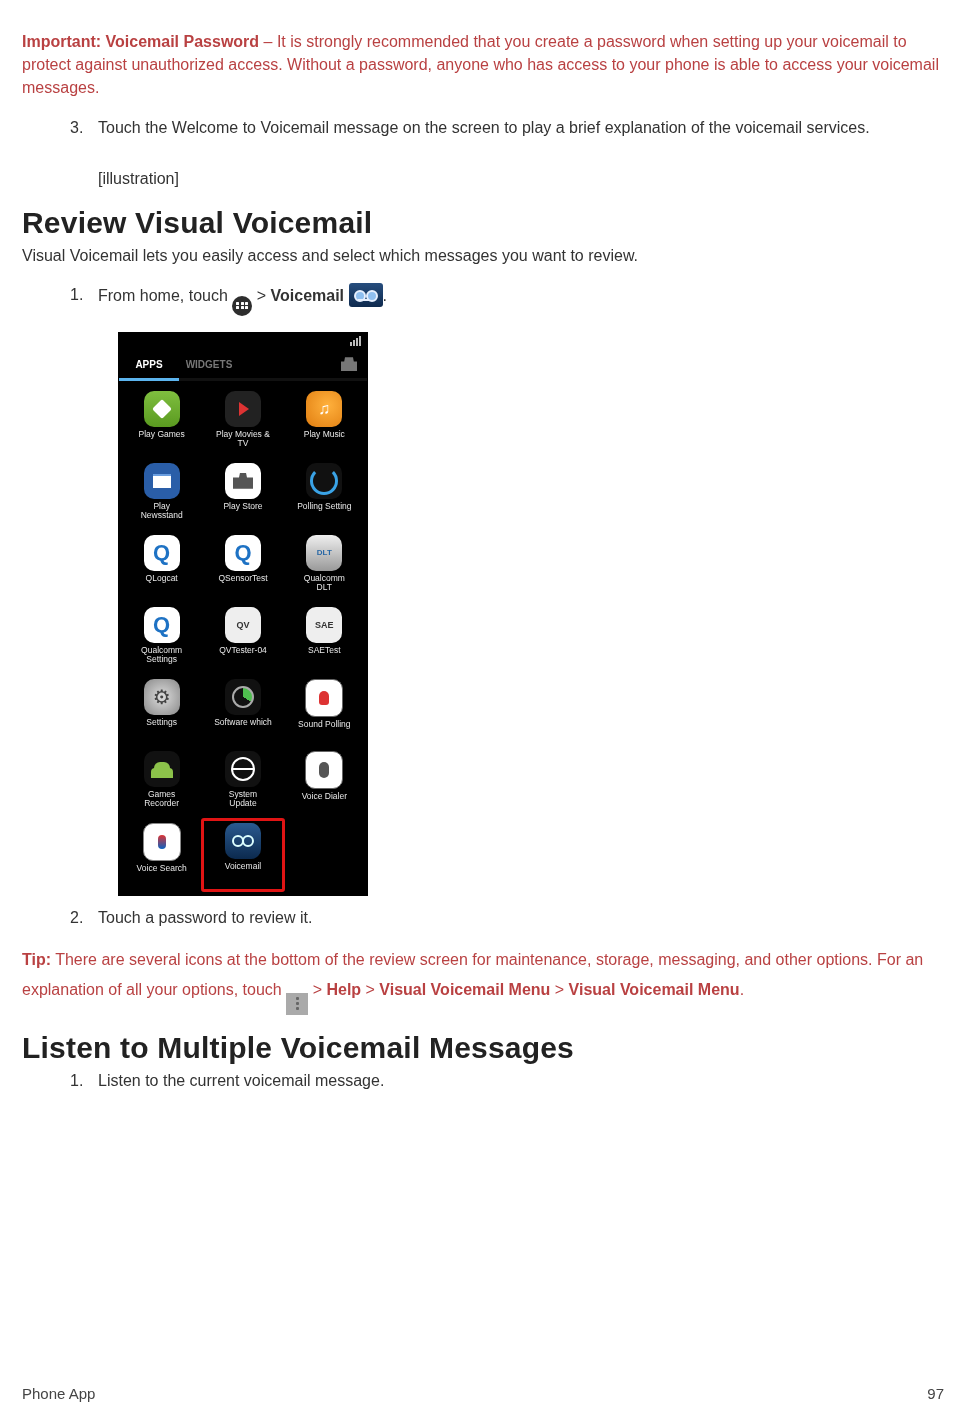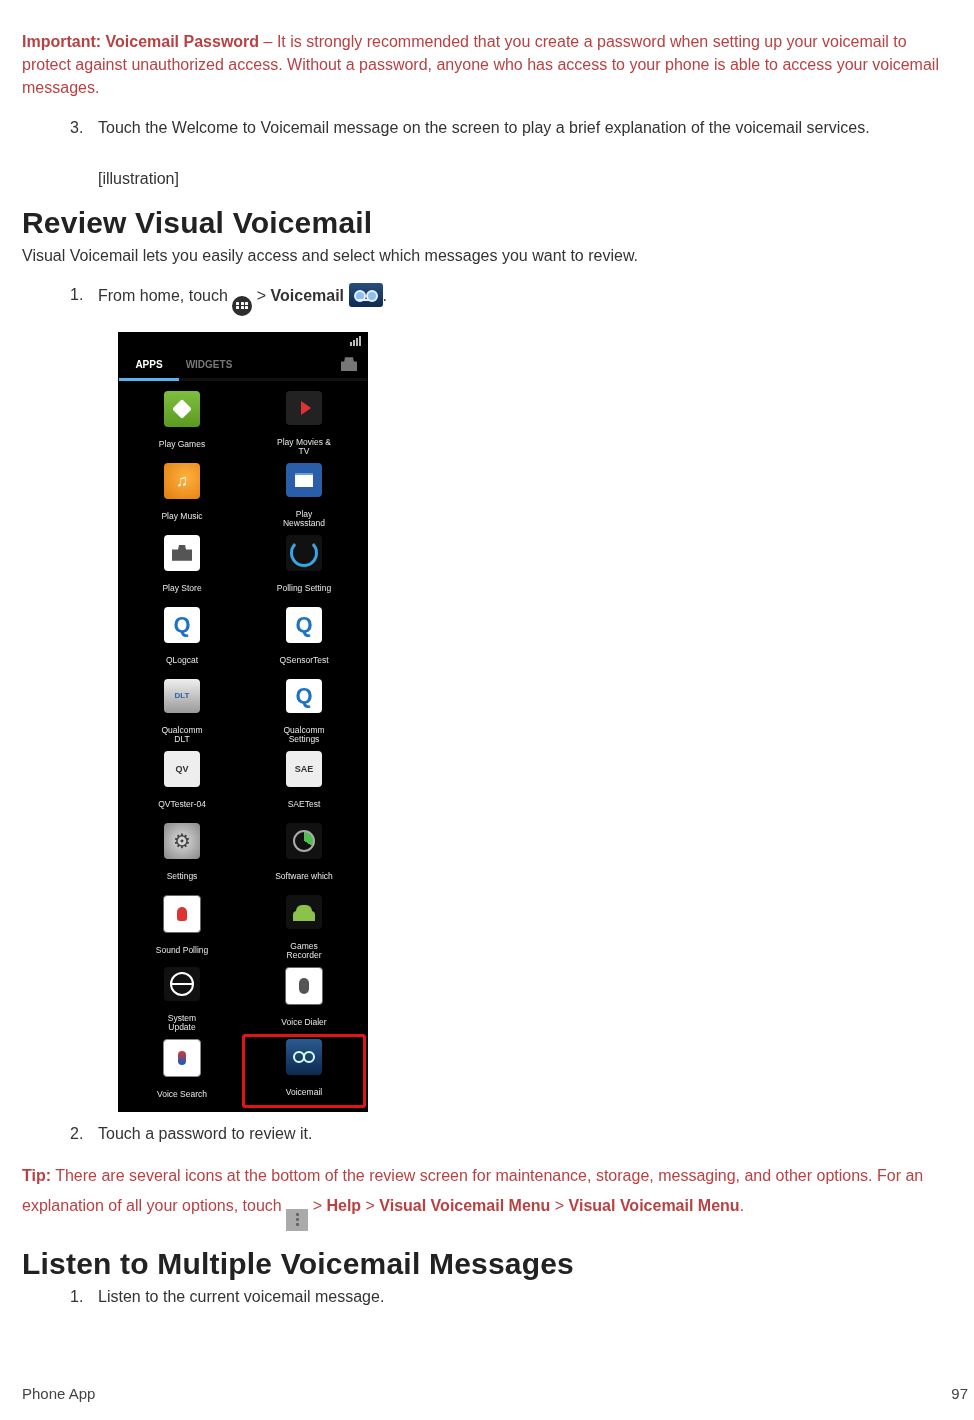--- a/index.html
+++ b/index.html
@@ -90,23 +90,23 @@
   .phone-status .sig span:nth-child(3){height:8px}
   .phone-status .sig span:nth-child(4){height:10px}
   .phone-tabs { display: flex; height: 30px; align-items: stretch; background: #000; }
   .phone-tabs .tab { flex: 0 0 60px; display: flex; align-items: center; justify-content: center; font-weight: bold; color: #fff; font-size: 10px; }
   .phone-tabs .tab.active { border-bottom: 3px solid #5cb4ee; }
   .phone-tabs .tab.inactive { color: #777; border-bottom: 3px solid #111; }
   .phone-tabs .spacer { flex: 1; border-bottom: 3px solid #111; }
   .phone-tabs .shop { width: 36px; display: flex; align-items: center; justify-content: center; border-bottom: 3px solid #111; }
   .phone-tabs .shop .sicon { width: 16px; height: 14px; background: #777; clip-path: polygon(0 30%, 20% 30%, 25% 0, 75% 0, 80% 30%, 100% 30%, 100% 100%, 0 100%); }
 
-  .app-grid { display: grid; grid-template-columns: repeat(2, 1fr); gap: 0; padding: 6px 2px 4px 2px; }
+  .app-grid { display: grid; grid-template-columns: repeat(3, 1fr); gap: 0; padding: 6px 2px 4px 2px; }
   .app { display: flex; flex-direction: column; align-items: center; justify-content: flex-start; padding: 4px 0 2px 0; height: 66px; }
-  .app .aicon { width: 36px; height: 36px; border-radius: 4px; margin-bottom: 13px; position: relative; display: flex; align-items: center; justify-content: center; }
+  .app .aicon { width: 36px; height: 36px; border-radius: 10px; margin-bottom: 3px; position: relative; display: flex; align-items: center; justify-content: center; }
   .app .label { font-size: 8.5px; color: #e8e8e8; text-align: center; line-height: 1.1; max-width: 58px; }
 
   .app.highlight { outline: 3px solid #e01414; outline-offset: -2px; border-radius: 2px; }
 
   .i-play-games { background: linear-gradient(#7fbf3f,#5a9a20); }
   .i-play-games::after { content:""; width:14px; height:14px; background:#fff; border-radius:2px; transform: rotate(45deg); }
   .i-play-mtv { background: #222; }
   .i-play-mtv::after { content:""; width:0; height:0; border-left:10px solid #d33; border-top:7px solid transparent; border-bottom:7px solid transparent; margin-left:3px; }
   .i-play-music { background: radial-gradient(circle at 60% 40%, #ffb13d, #e07d10); }
   .i-play-music::after { content:"♫"; color:#fff; font-size:16px; }
@@ -134,21 +134,21 @@
   .i-vdial::after { content:""; width:10px; height:16px; background:#555; border-radius:5px; }
   .i-vsearch { background:#fff; border-radius:50%; border:1px solid #888; }
   .i-vsearch::after { content:""; width:8px; height:14px; background:linear-gradient(#d33,#0a62c2); border-radius:4px; }
   .i-voicemail { background: linear-gradient(#2a5a90, #0c2a4e); border-radius:6px; }
   .i-voicemail::before, .i-voicemail::after {
     content:""; position:absolute; width:8px; height:8px; border:2px solid #dff; border-radius:50%; top:12px;
   }
   .i-voicemail::before { left:7px; } .i-voicemail::after { right:7px; }
   .i-text { background:#eee; font-size:9px; font-weight:bold; color:#333; }
 
-  .footer { position: absolute; bottom: 18px; left: 22px; right: 6px; display: flex; justify-content: space-between; font-size: 15px; color: #444; }
+  .footer { position: absolute; bottom: 18px; left: 22px; right: 30px; display: flex; justify-content: space-between; font-size: 15px; color: #444; }
 </style>
 </head>
 <body>
 
 <div class="page">
 
   <p class="note red">
     <span class="bold">Important: Voicemail Password</span><span> – </span><span>It is strongly recommended that you create a password when setting up your voicemail to protect against unauthorized access. Without a password, anyone who has access to your phone is able to access your voicemail messages.</span>
   </p>
 

